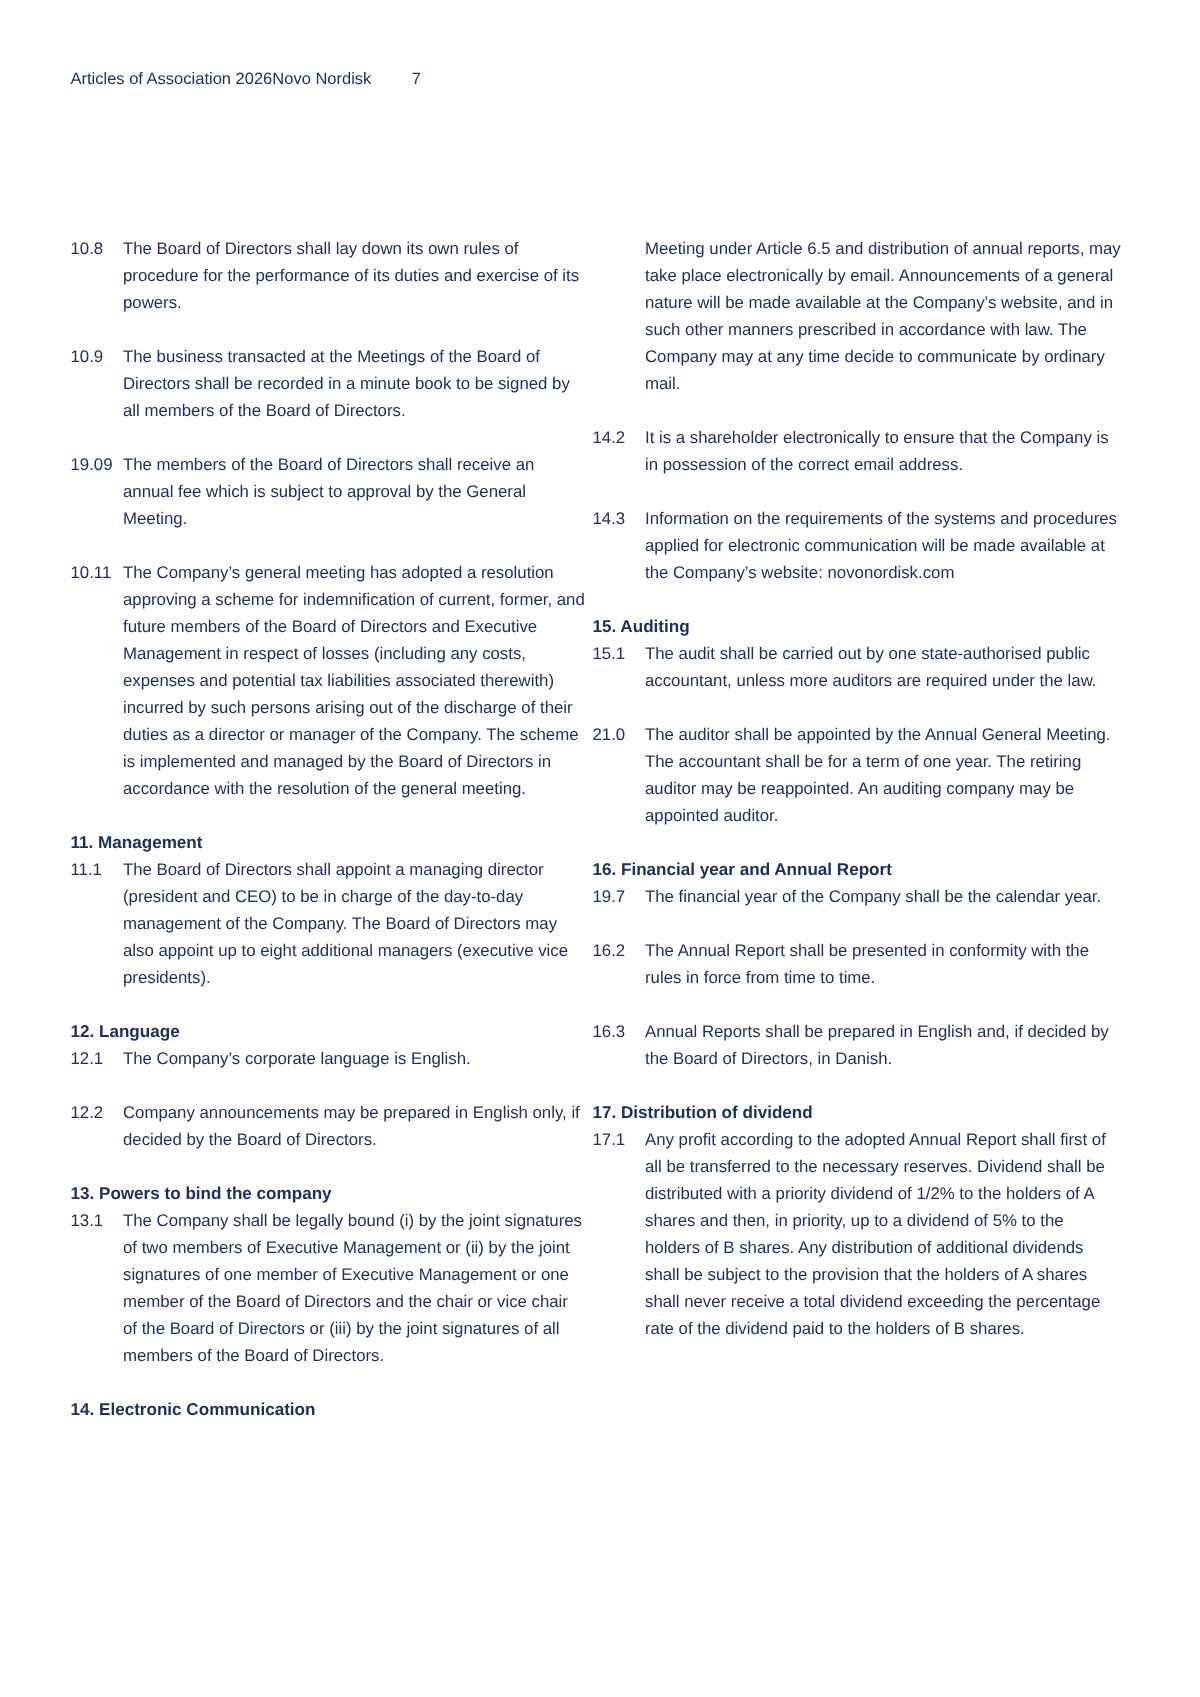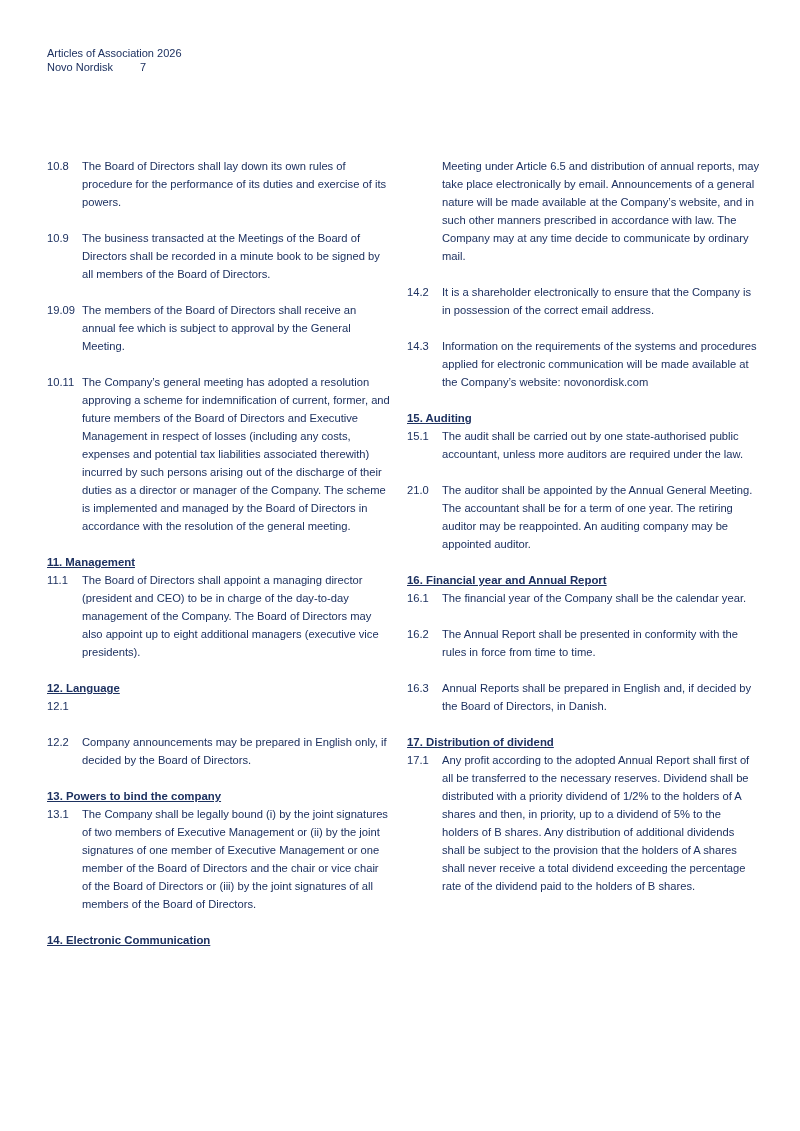--- a/index.html
+++ b/index.html
@@ -18,52 +18,50 @@
     overflow: hidden;
   }
   .page-header {
     position: absolute;
     left: 47px; right: 47px; top: 46px;
     display: flex;
     align-items: baseline;
     font-size: 11px;
     line-height: 14px;
     color: var(--ink);
-    flex-direction: column;
   }
   .header-right {
     display: flex;
     align-items: baseline;
     gap: 27px;
   }
   .columns {
     position: absolute;
     left: 47px; top: 157px;
     width: 713px;
     display: grid;
     grid-template-columns: 343px 353px;
-    column-gap: 17px;
+    column-gap: 5px;
     align-items: start;
   }
   .col { min-width: 0; }
   .clause {
     display: grid;
     grid-template-columns: 35px 1fr;
     margin: 0 0 18px 0;
     font-size: 11.2px;
     line-height: 18px;
   }
   .clause-num { white-space: nowrap; }
   .clause-text { }
   .section-heading {
     font-size: 11.4px;
     font-weight: 700;
     line-height: 18px;
     margin: 0;
-    text-decoration: underline;
   }
 </style>
 </head>
 <body>
 
 <div class="page">
 
   <header class="page-header">
     <span>Articles of Association 2026</span>
     <div class="header-right">
@@ -98,20 +96,21 @@
 
   <div class="clause">
     <span class="clause-num">11.1</span>
     <span class="clause-text">The Board of Directors shall appoint a managing director (president and CEO) to be in charge of the day-to-day management of the Company. The Board of Directors may also appoint up to eight additional managers (executive vice presidents).</span>
   </div>
 
   <h2 class="section-heading">12. Language</h2>
 
   <div class="clause">
     <span class="clause-num">12.1</span>
+    <span class="clause-text">The Company’s corporate language is English.</span>
   </div>
 
   <div class="clause">
     <span class="clause-num">12.2</span>
     <span class="clause-text">Company announcements may be prepared in English only, if decided by the Board of Directors.</span>
   </div>
 
   <h2 class="section-heading">13. Powers to bind the company</h2>
 
   <div class="clause">
@@ -146,21 +145,21 @@
   </div>
 
   <div class="clause">
     <span class="clause-num">21.0</span>
     <span class="clause-text">The auditor shall be appointed by the Annual General Meeting. The accountant shall be for a term of one year. The retiring auditor may be reappointed. An auditing company may be appointed auditor.</span>
   </div>
 
   <h2 class="section-heading">16. Financial year and Annual Report</h2>
 
   <div class="clause">
-    <span class="clause-num">16.1</span>
+    <span class="clause-num">19.7</span>
     <span class="clause-text">The financial year of the Company shall be the calendar year.</span>
   </div>
 
   <div class="clause">
     <span class="clause-num">16.2</span>
     <span class="clause-text">The Annual Report shall be presented in conformity with the rules in force from time to time.</span>
   </div>
 
   <div class="clause">
     <span class="clause-num">16.3</span>

